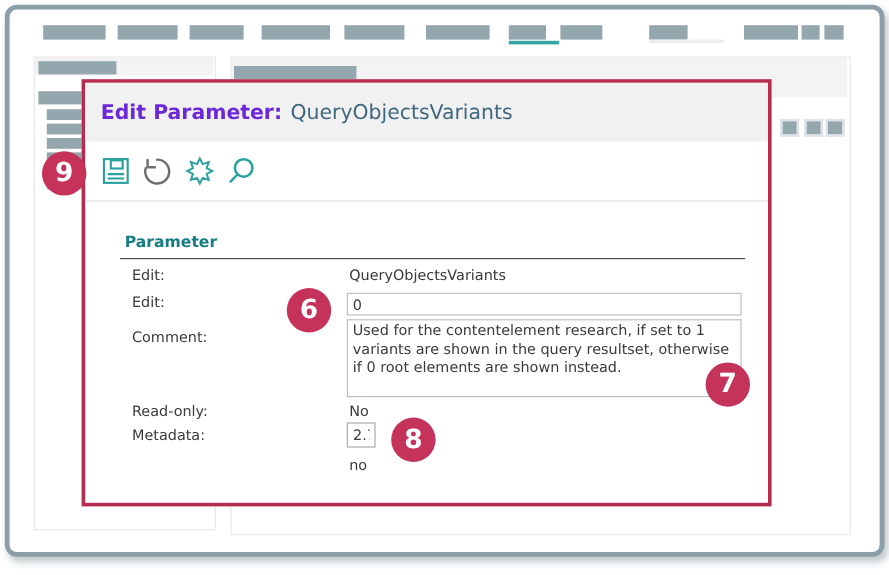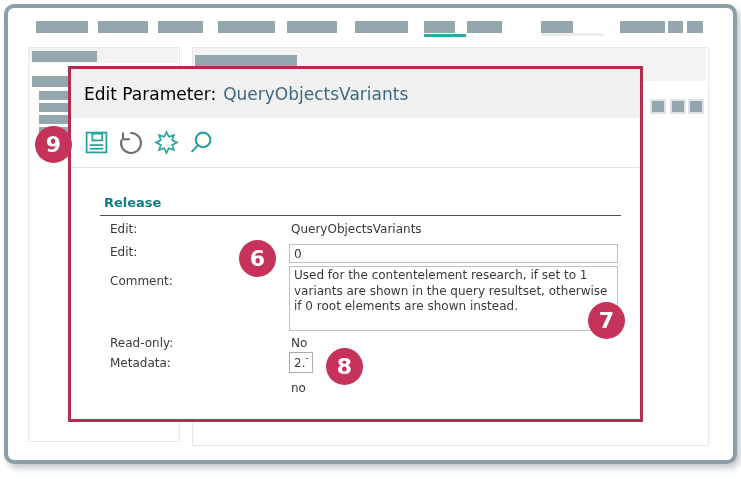--- a/index.html
+++ b/index.html
@@ -16,21 +16,21 @@
   .underline-gray{position:absolute;background:#ededed;height:3px;}
 
   .panel{position:absolute;background:#ffffff;border:1px solid #e8e8e8;}
   .panel-strip{position:absolute;background:#f3f3f3;}
 
   
   .dialog{position:absolute;left:68px;top:66px;width:575px;height:356px;
           background:#ffffff;border:3px solid #b52c4e;box-sizing:border-box;}
   .dlg-title{height:49px;background:#f1f1f1;display:flex;align-items:center;
              padding-left:13px;font-size:17px;color:#2f566b;}
-  .dlg-title b{font-weight:normal;color:#000000;}
+  .dlg-title b{font-weight:bold;color:#6d28d9;}
   .dlg-title .tval{font-weight:normal;color:#3f6880;margin-left:7px;}
   .dlg-toolbar{height:50px;display:flex;align-items:center;padding-left:12px;
                border-bottom:1px solid #e2e2e2;box-sizing:border-box;gap:9px;}
   .tbtn{width:26px;height:26px;display:flex;align-items:center;justify-content:center;cursor:pointer;}
   .dlg-body{position:relative;height:252px;font-size:12px;color:#3a3a3a;}
 
   .sec-head{position:absolute;left:33px;top:27px;font-size:13px;font-weight:bold;color:#147c83;}
   .sec-rule{position:absolute;left:29px;top:47px;width:521px;height:0;border-top:1px solid #4f4f4f;}
 
   .lbl{position:absolute;left:39px;white-space:nowrap;}
@@ -117,21 +117,21 @@
     </div>
     <div class="tbtn">
       <svg width="25" height="25" viewBox="0 0 24 24" fill="none" stroke="#2aa0a1" stroke-width="2" stroke-linecap="round">
         <circle cx="13.5" cy="9.5" r="7"></circle>
         <line x1="8.3" y1="15" x2="3" y2="20.5"></line>
       </svg>
     </div>
   </div>
 
   <div class="dlg-body">
-    <div class="sec-head">Release</div>
+    <div class="sec-head">Parameter</div>
     <div class="sec-rule"></div>
 
     <span class="lbl" style="top:54px">Edit:</span>
     <span class="val" style="top:54px">QueryObjectsVariants</span>
 
     <span class="lbl" style="top:77px">Edit:</span>
     <input class="inp" style="top: 76px; width: 329px; height: 19px;" type="text" value="0">
 
     <span class="lbl" style="top:106px">Comment:</span>
     <textarea class="inp" style="top: 98px; width: 329px; height: 65px;">Used for the contentelement research, if set to 1 variants are shown in the query resultset, otherwise if 0 root elements are shown instead.</textarea>

